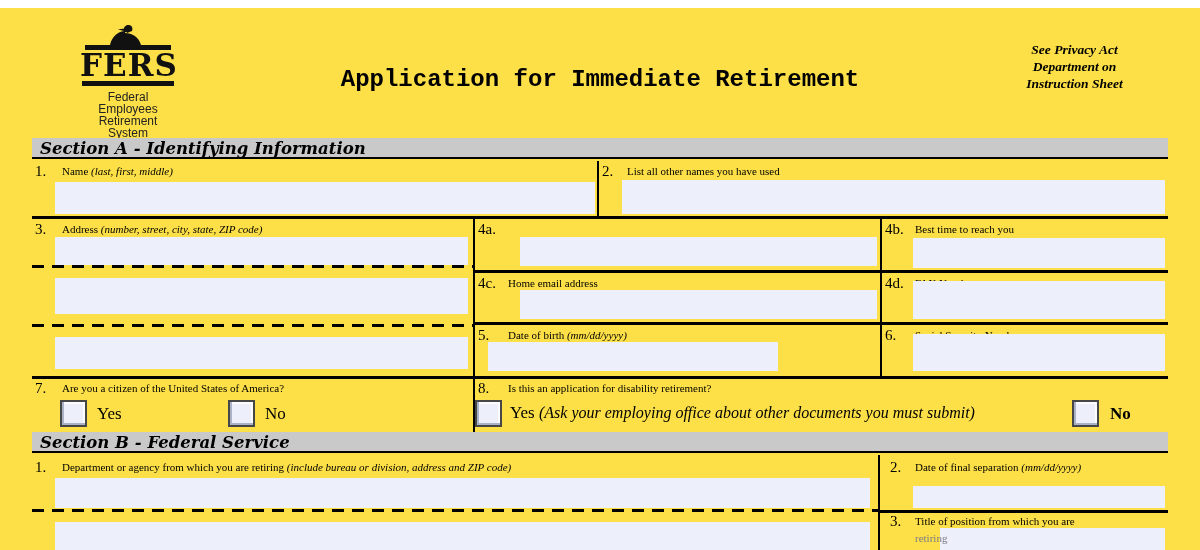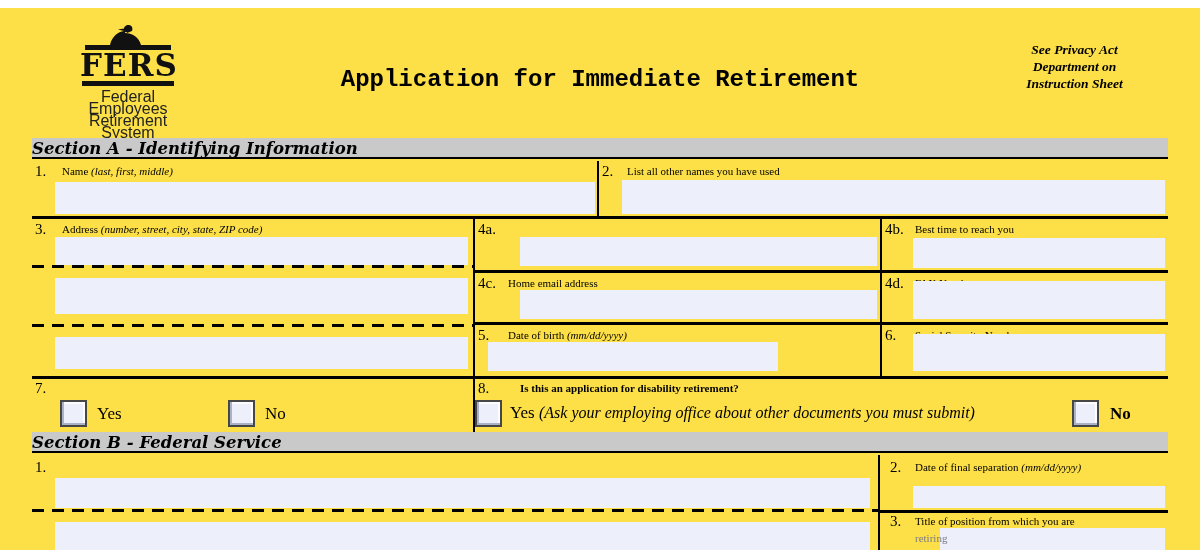--- a/index.html
+++ b/index.html
@@ -8,33 +8,33 @@
     font-family:"Liberation Serif", serif; color:#000; overflow:hidden;margin-top:8px;
   }
 
   
   .logo { position:absolute; left:80px; top:16px; width:96px; text-align:center; }
   .logo .acronym {
     font-family:"DejaVu Serif", serif; font-weight:900; font-size:31px;
     line-height:30px; letter-spacing:1px; color:#111; transform:scaleY(1.02);
   }
   .logo .bar { height:5px; background:#111; margin:1px 2px 0 2px; }
-  .logo .org { font-family:"Liberation Sans", sans-serif; font-size:16px; line-height:12px; color:#222; margin-top:5px; }
+  .logo .org { font-family:"Liberation Sans", sans-serif; font-size:12px; line-height:12px; color:#222; margin-top:5px; }
   .title-block { position:absolute; left:300px; top:58px; width:600px; text-align:center; }
   .main-title { font-family:Liberation Mono, monospace; font-weight:bold; font-size:24px; line-height:28px; }
   .sub-title  { font-family:"DejaVu Serif", serif; font-style:italic; font-size:19px; line-height:24px; margin-top:2px; }
   .privacy { position:absolute; left:1002px; top:33px; width:145px; text-align:center;
     font-weight:bold; font-style:italic; font-size:13.5px; line-height:17px; }
 
   
   .secbar {
     position:absolute; left:32px; width:1136px; height:21px; background:#c9c9c9;
     border-bottom:2px solid #000;
     font-family:"DejaVu Serif", serif; font-weight:bold; font-style:italic;
-    font-size:16.5px; line-height:21px; padding-left:0; box-sizing:border-box;
+    font-size:16.5px; line-height:21px; padding-left:8px; box-sizing:border-box;
   }
   .row { position:absolute; left:32px; width:1136px; }
   .num { position:absolute; font-size:15px; }
   .lbl { position:absolute; font-size:11px; line-height:17px; }
   .hint { font-style:italic; }
   .field {
     position:absolute; background:#edf0fb;
   }
   .vline { position:absolute; width:0; border-left:2px solid #000; }
   .hline { position:absolute; height:0; border-top:3px solid #000; }
@@ -134,43 +134,48 @@
 
     <span class="num" style="left:853px; top:109px;">6.</span>
     <span class="lbl" style="left:883px; top:109px;">Social Security Number</span>
     <div class="field" style="left:881px; top:116px; width:252px; height:37px;"></div>
   </div>
 
   <div class="row" style="top:368px; height:56px;">
     <div class="vline" style="left:441px; top:0; height:56px;"></div>
 
     <span class="num" style="left:3px; top:4px;">7.</span>
+    <span class="lbl" style="left:30px; top:4px;">Are you a citizen of the United States of America?</span>
     <div class="cb" style="left:28px; top:24px;"></div>
     <span class="opt" style="left:65px; top:28px;">Yes</span>
     <div class="cb" style="left:196px; top:24px;"></div>
     <span class="opt" style="left:233px; top:28px;">No</span>
 
     <span class="num" style="left:446px; top:4px;">8.</span>
-    <span class="lbl" style="left:488px; top:4px;font-weight:bold;">Is this an application for disability retirement?</span>
+    <span class="lbl" style="left:476px; top:4px;">Is this an application for disability retirement?</span>
     <div class="cb" style="left:443px; top:24px;"></div>
     <span class="opt" style="left:478px; top:27px;">
       <span>Yes</span>
       <span class="hint" style="font-size:16px;">(Ask your employing office about other documents you must submit)</span>
     </span>
     <div class="cb" style="left:1040px; top:24px;"></div>
     <span class="opt" style="left:1078px; top:28px; font-weight:bold;">No</span>
   </div>
 
   <div class="secbar" style="top:424px;">Section B - Federal Service</div>
 
   <div class="row" style="top:447px; height:103px;">
     <div class="vline" style="left:846px; top:0; height:103px;"></div>
     <div class="hline" style="left:846px; top:55px; width:290px;"></div>
 
     <span class="num" style="left:3px; top:4px;">1.</span>
+    <span class="lbl" style="left:30px; top:4px;">
+      <span>Department or agency from which you are retiring</span>
+      <span class="hint">(include bureau or division, address and ZIP code)</span>
+    </span>
     <div class="field" style="left:23px; top:23px; width:815px; height:30px;"></div>
     <div class="dash" style="left:0; top:54px; width:846px;"></div>
     <div class="field" style="left:23px; top:67px; width:815px; height:36px;"></div>
 
     <span class="num" style="left:858px; top:4px;">2.</span>
     <span class="lbl" style="left:883px; top:4px; width:252px;">
       <span>Date of final separation</span>
       <span class="hint">(mm/dd/yyyy)</span>
     </span>
     <div class="field" style="left:881px; top:31px; width:252px; height:22px;"></div>

